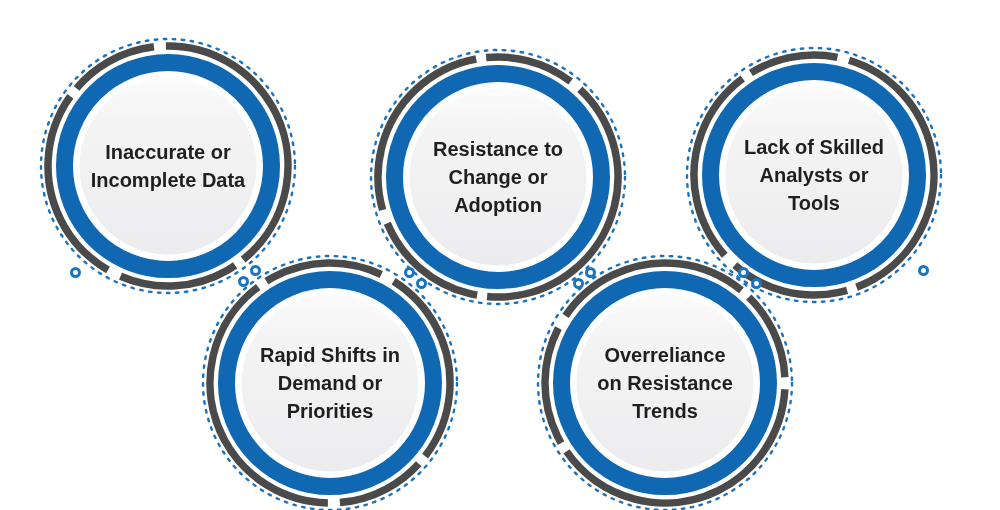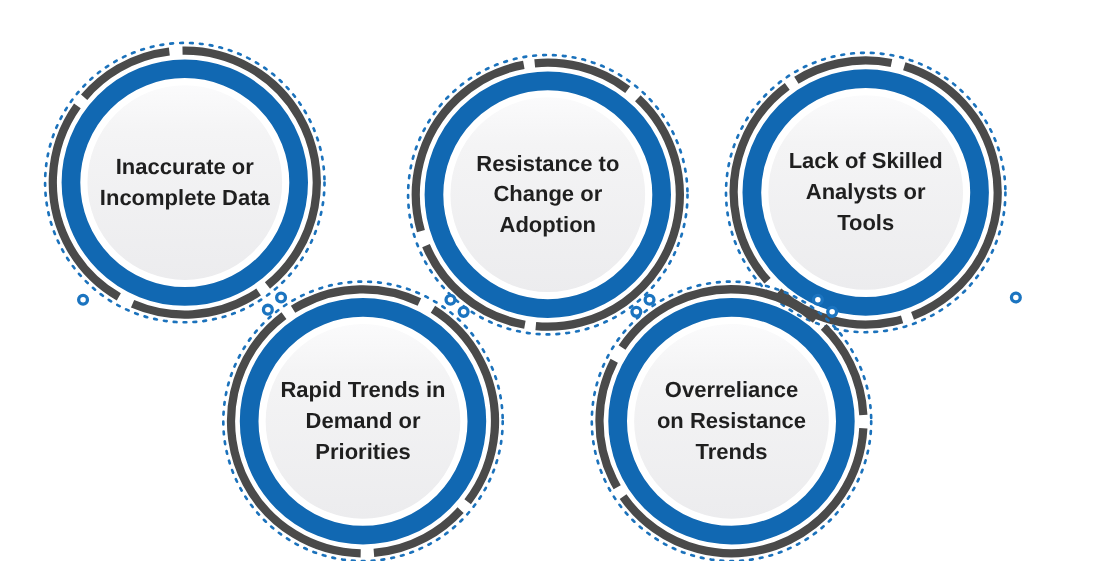--- a/index.html
+++ b/index.html
@@ -58,21 +58,21 @@
     stroke-width: 17;
   }
   circle.inner {
     fill: url(#innerGrad);
     stroke: #ffffff;
     stroke-width: 3;
   }
   
   .n1 { left: 38px;  top: 36px; }
   .n2 { left: 368px; top: 47px; }
-  .n3 { left: 657px; top: 45px; text-decoration: underline; }
+  .n3 { left: 684px; top: 45px; text-decoration: underline; }
   .n4 { left: 200px; top: 253px; }
   .n5 { left: 535px; top: 253px; }
   
   .dot {
     position: absolute;
     width: 11px; height: 11px;
     box-sizing: border-box;
     border-radius: 50%;
     border: 3.5px solid #1b74c0;
     background: #ffffff;
@@ -130,21 +130,21 @@
 Tools</div>
   </div>
 
   <div class="node n4">
     <svg class="rings" viewBox="0 0 260 260">
       <circle class="dotted" cx="130" cy="130" r="127"></circle>
       <circle class="dark" cx="130" cy="130" r="120" transform="rotate(152 130 130)"></circle>
       <circle class="blue" cx="130" cy="130" r="103.5"></circle>
       <circle class="inner" cx="130" cy="130" r="90"></circle>
     </svg>
-    <div class="label">Rapid Trends in
+    <div class="label">Rapid Shifts in
 Demand or
 Priorities</div>
   </div>
 
   <div class="node n5">
     <svg class="rings" viewBox="0 0 260 260">
       <circle class="dotted" cx="130" cy="130" r="127"></circle>
       <circle class="dark" cx="130" cy="130" r="120" transform="rotate(64 130 130)"></circle>
       <circle class="blue" cx="130" cy="130" r="103.5"></circle>
       <circle class="inner" cx="130" cy="130" r="90"></circle>

